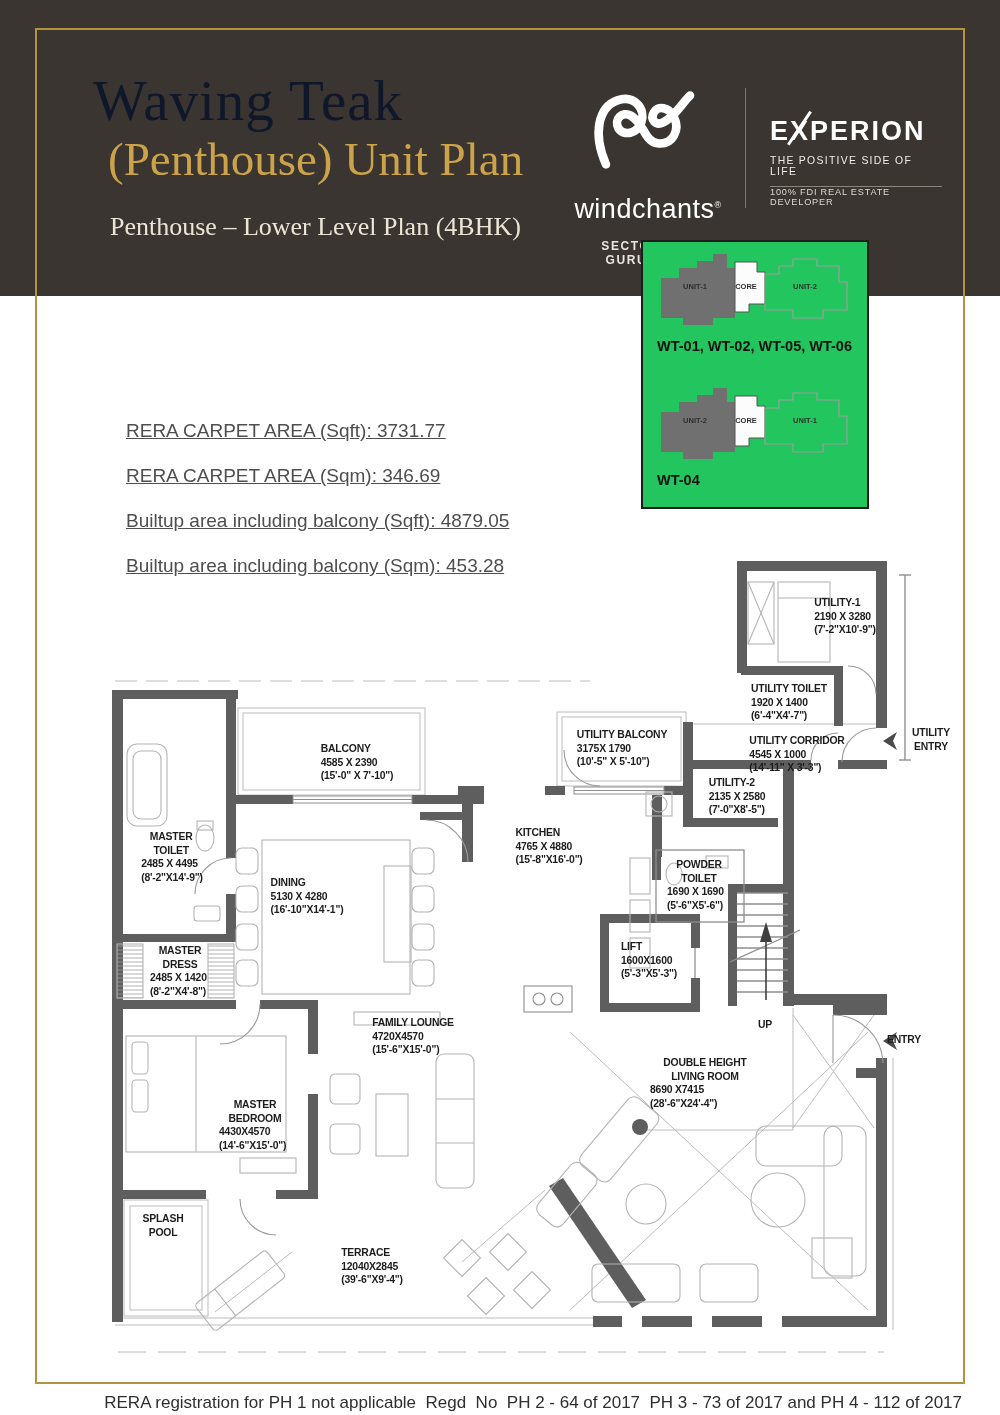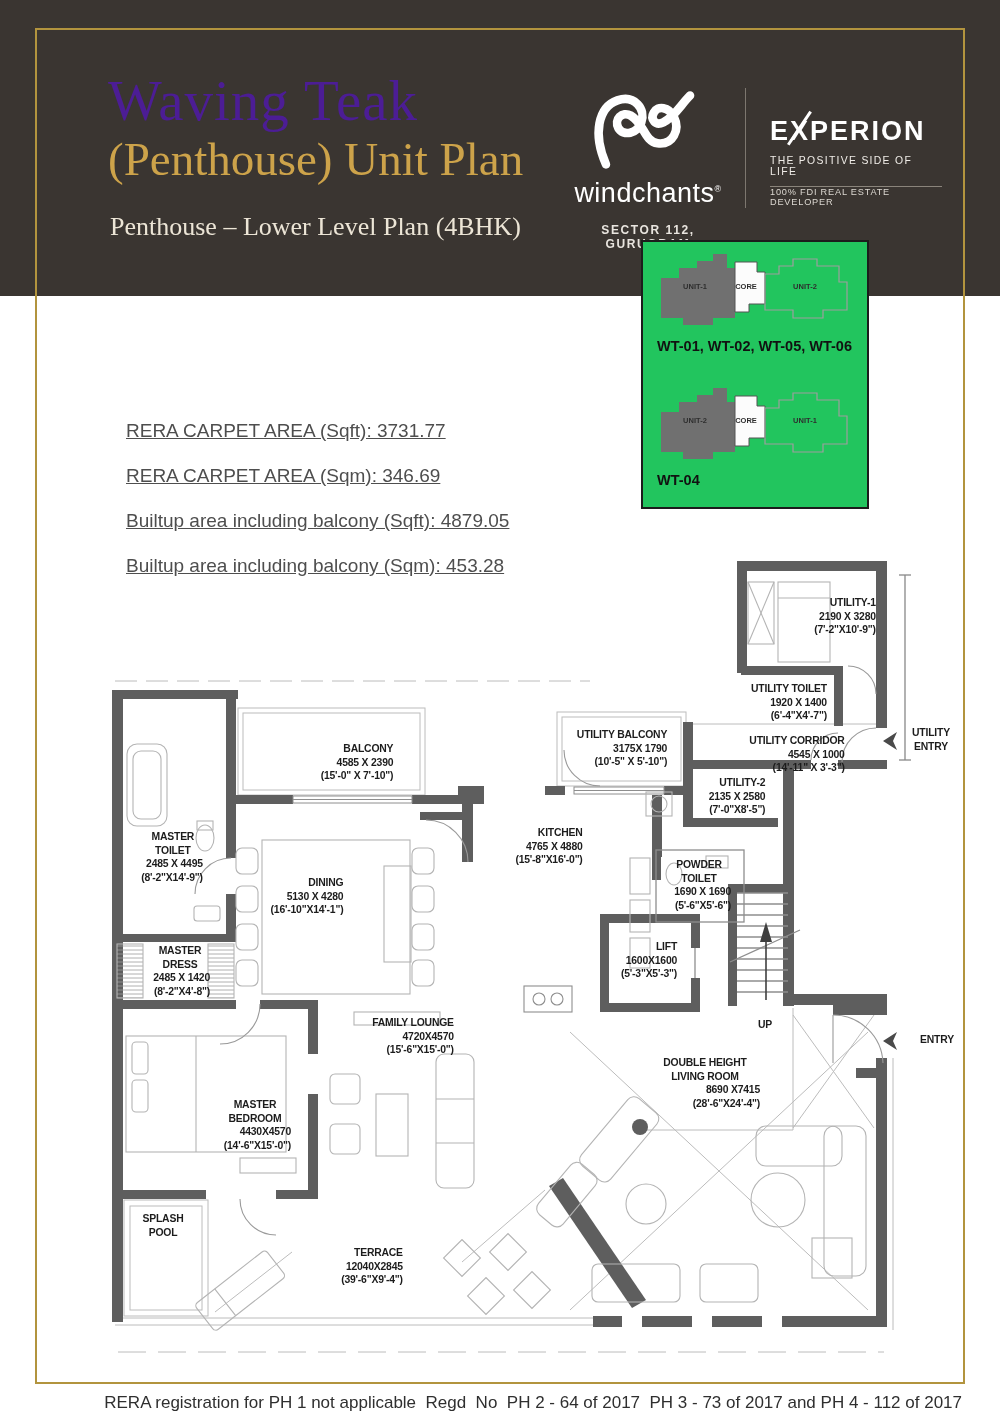--- a/index.html
+++ b/index.html
@@ -4,28 +4,28 @@
 <style>
   html,body{margin:0;padding:0;}
   body{
     width:1000px;height:1415px;position:relative;background:#ffffff;
     font-family:"Liberation Sans",sans-serif;overflow:hidden;
   }
   
   .header{position:absolute;left:0;top:0;width:1000px;height:296px;background:#3a3531;}
   .gold-frame{position:absolute;left:35px;top:28px;width:926px;height:1352px;
     border:2px solid #b2943e;z-index:30;pointer-events:none;}
-  .title1{position:absolute;left:108px;top:68px;font-family:"Liberation Serif",serif;
-    font-size:57px;color:#4c1d95;letter-spacing:1px;z-index:5;}
+  .title1{position:absolute;left:93px;top:68px;font-family:"Liberation Serif",serif;
+    font-size:57px;color:#0f172a;letter-spacing:1px;z-index:5;}
   .title2{position:absolute;left:108px;top:132px;font-family:"Liberation Serif",serif;
     font-size:47px;color:#cda34a;z-index:5;}
   .subtitle{position:absolute;left:110px;top:212px;font-family:"Liberation Serif",serif;
     font-size:26px;color:#ece5d6;z-index:5;}
   .windchants{position:absolute;left:566px;top:86px;width:164px;text-align:center;z-index:5;color:#fff;}
-  .wc-name{font-size:27px;letter-spacing:0.5px;margin-top:2px;}
+  .wc-name{font-size:27px;letter-spacing:0.5px;margin-top:18px;}
   .wc-reg{font-size:9px;vertical-align:super;}
   .wc-loc{font-size:12px;letter-spacing:1.6px;margin-top:14px;color:#e9e5df;font-weight:bold;}
   .brand-divider{position:absolute;left:745px;top:88px;width:1px;height:120px;background:#7d776f;z-index:5;}
   .experion{position:absolute;left:770px;top:116px;width:172px;z-index:5;color:#fff;}
   .exp-name{font-size:27px;font-weight:700;letter-spacing:2px;position:relative;}
   .exp-x{position:absolute;left:28px;top:-8px;width:2.5px;height:40px;background:#fff;transform:rotate(34deg);}
   .exp-tagline{font-size:10.4px;letter-spacing:1.3px;margin-top:8px;color:#efece7;}
   .exp-sub{font-size:9.2px;letter-spacing:0.8px;margin-top:9px;
     border-top:1px solid #8a847b;color:#ddd9d2;}
   
@@ -34,21 +34,21 @@
   .kp-svg{position:absolute;left:14px;}
   .kp-cap{position:absolute;left:14px;font-weight:700;font-size:14.5px;color:#111;white-space:nowrap;}
   .kp-unit{position:absolute;transform:translateX(-50%);font-weight:700;font-size:7.5px;
     color:#2e2e2e;white-space:nowrap;}
   
   .areas{position:absolute;left:110px;top:400px;font-size:19px;color:#4e4e4e;line-height:29px;z-index:5;}
   .areas p{margin:16px;text-decoration:underline;}
   
   .plan-svg{position:absolute;left:0;top:0;z-index:1;}
   .rlabel{position:absolute;transform:translateX(-50%);display:flex;flex-direction:column;
-    align-items:flex-end;font-weight:700;font-size:10.4px;line-height:1.32;letter-spacing:-0.2px;
+    align-items:flex-start;font-weight:700;font-size:10.4px;line-height:1.32;letter-spacing:-0.2px;
     color:#1c1c1c;text-align:center;z-index:10;white-space:nowrap;}
   .rlabel .nm{white-space:normal;}
   
   .footer{position:absolute;right:38px;top:1393px;font-size:17px;color:#2f2f2f;
     white-space:pre;z-index:10;}
 </style>
 </head>
 <body>
 
 <div class="header"></div>
@@ -394,20 +394,20 @@
 </div>
 <div class="rlabel" style="left:372px;top:1246px">
   <span class="nm">TERRACE</span>
   <span>12040X2845</span>
   <span>(39'-6"X9'-4")</span>
 </div>
 
 <div class="rlabel" style="left:765px;top:1018px">
   <span>UP</span>
 </div>
-<div class="rlabel" style="left:937px;top:1033px">
+<div class="rlabel" style="left:904px;top:1033px">
   <span>ENTRY</span>
 </div>
 <div class="rlabel" style="left:931px;top:726px">
   <span class="nm" style="max-width:56px">UTILITY ENTRY</span>
 </div>
 
 <div class="footer">RERA registration for PH 1 not applicable  Regd  No  PH 2 - 64 of 2017  PH 3 - 73 of 2017 and PH 4 - 112 of 2017</div>
 
 </body></html>

